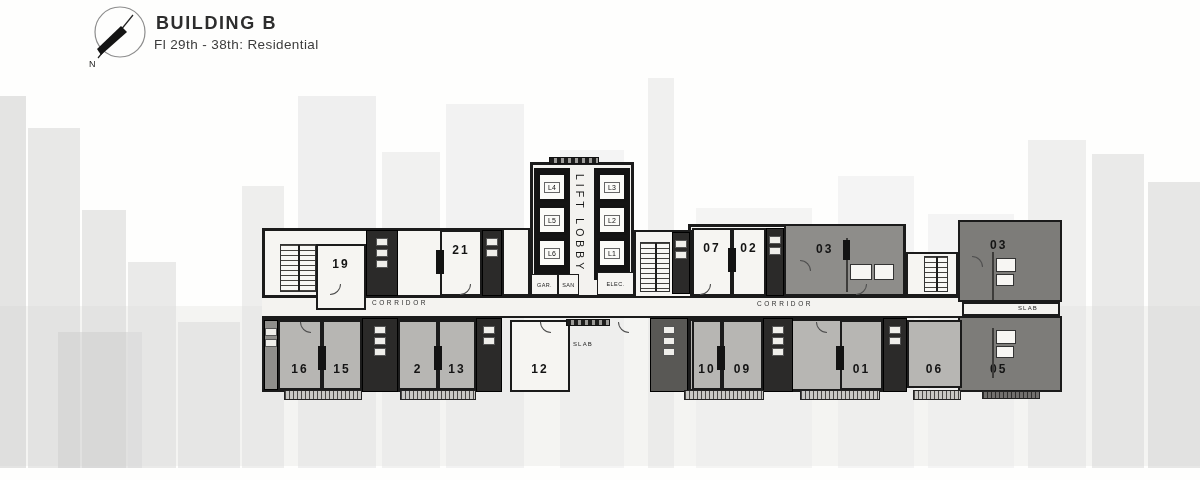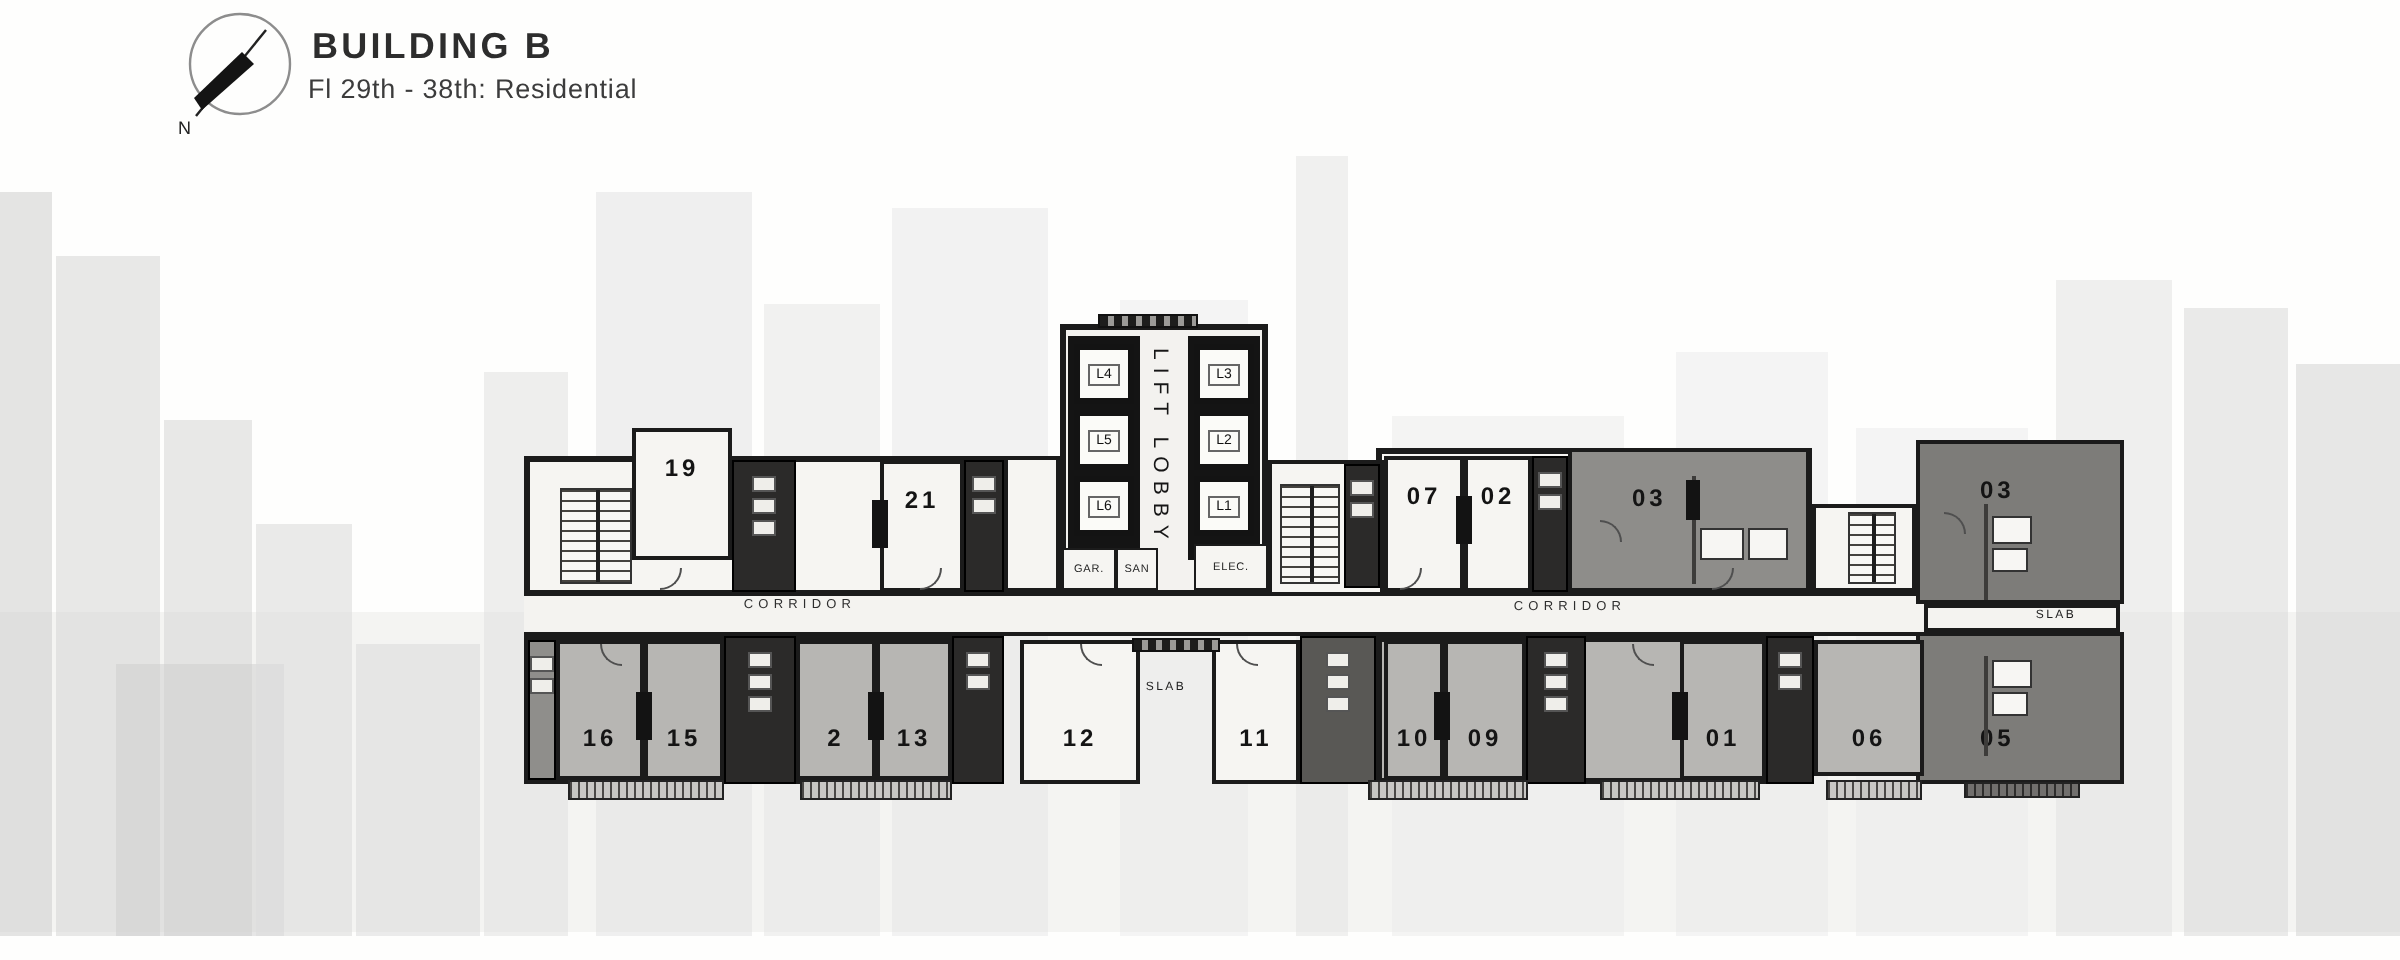--- a/index.html
+++ b/index.html
@@ -89,21 +89,21 @@
   </div>
   <div class="hdr-title">BUILDING B</div>
   <div class="hdr-sub">Fl 29th - 38th: Residential</div>
 
   <div class="corridor-band" style="left:262px;top:296px;width:700px;height:22px;"></div>
   <div class="plan-label" style="left:356px;top:299px;width:88px;">CORRIDOR</div>
   <div class="plan-label" style="left:741px;top:300px;width:88px;">CORRIDOR</div>
 
   <div class="wing w-light" style="left:262px;top:228px;width:268px;height:70px;"></div>
   <div class="stair" style="left:280px;top:244px;width:36px;height:48px;"></div>
-  <div class="unit u-light" style="left:316px;top:214px;width:50px;height:66px;">
+  <div class="unit u-light" style="left:316px;top:244px;width:50px;height:66px;">
     <span class="unum num-top">19</span>
     </div>
   <div class="shaft" style="left:366px;top:230px;width:32px;height:66px;">
       <i></i>
       <i></i>
       <i></i>
     </div>
   <div class="unit u-light" style="left:440px;top:230px;width:42px;height:66px;">
     <span class="unum num-top">21</span>
     </div>
@@ -222,23 +222,20 @@
       <i></i>
     </div>
   <div class="balc" style="left:284px;top:390px;width:78px;"></div>
   <div class="balc" style="left:400px;top:390px;width:76px;"></div>
 
   <div class="unit u-light" style="left:510px;top:320px;width:60px;height:72px;">
     <span class="unum num-low">12</span>
     </div>
   <div class="vent" style="left:566px;top:319px;width:44px;"></div>
   <div class="slab-label" style="left:563px;top:341px;width:40px;">SLAB</div>
-  <div class="unit u-light" style="left:606px;top:320px;width:44px;height:72px;">
-    <span class="unum num-low">11</span>
-    </div>
   <div class="shaft" style="left:650px;top:318px;width:38px;height:74px;background:#595855;">
       <i></i>
       <i></i>
       <i></i>
     </div>
 
   <div class="wing w-mid" style="left:688px;top:318px;width:219px;height:74px;"></div>
   <div class="unit u-mid" style="left:692px;top:320px;width:30px;height:70px;">
     <span class="unum num-low">10</span>
     </div>

